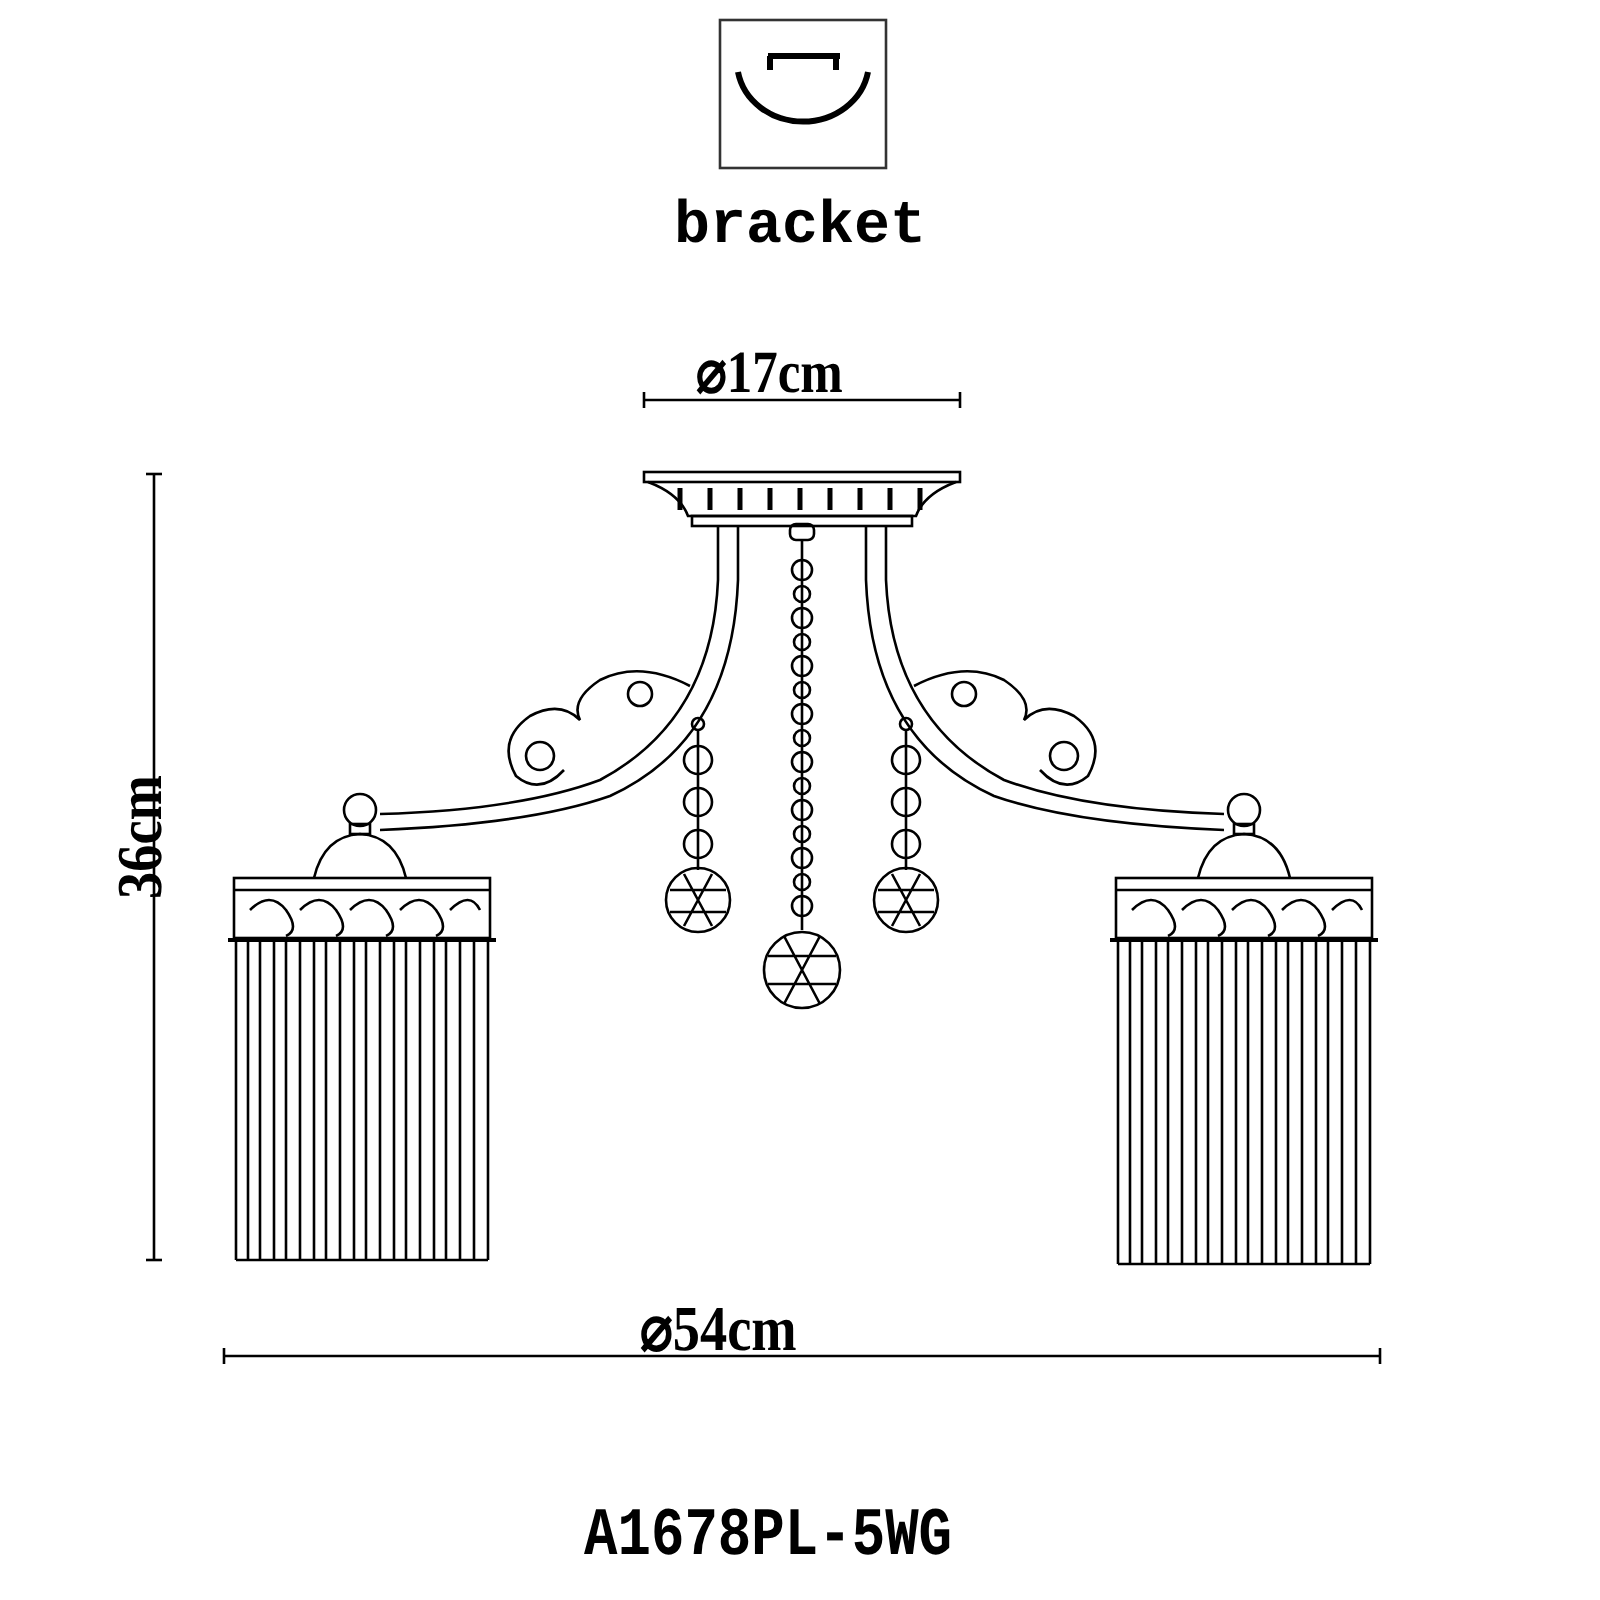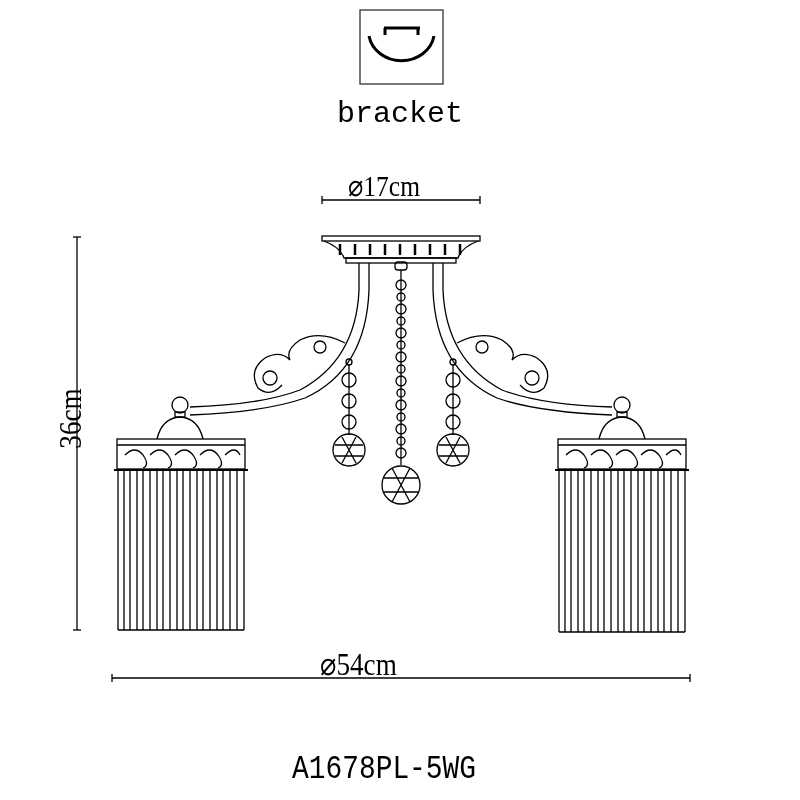--- a/index.html
+++ b/index.html
@@ -1,17 +1,17 @@
 <!DOCTYPE html>
 <html><head>
   <meta charset="utf-8">
   <style>
     html, body { margin: 0; padding: 0; background: #ffffff; }
     body { width: 800px; height: 800px; position: relative; overflow: hidden; }
-    .canvas { position: absolute; left: 0; top: 0; width: 696px; height: 800px; }
+    .canvas { position: absolute; left: 0; top: 0; width: 696px; height: 800px; font-weight: bold; }
     .lbl { position: absolute; font-family: "DejaVu Serif", "Liberation Serif", serif; color: #000; white-space: nowrap; }
     .bracket-label { left: 337px; top: 97px; font-size: 30px; font-family: "Liberation Mono", "DejaVu Sans Mono", monospace; letter-spacing: 0px; }
     .dim-top { left: 348px; top: 168px; font-size: 30px; font-family: "Liberation Serif", serif; transform: scaleX(0.85); transform-origin: left; }
     .dim-bottom { left: 320px; top: 645px; font-size: 32px; font-family: "Liberation Serif", serif; transform: scaleX(0.85); transform-origin: left; }
     .dim-height { left: 20px; top: 400px; font-size: 32px; font-family: "Liberation Serif", serif; transform: rotate(-90deg) scaleX(0.85); transform-origin: center; width: 100px; text-align: center; }
     .model { left: 292px; top: 750px; font-size: 34px; font-family: "Liberation Mono", "DejaVu Sans Mono", monospace; transform: scaleX(0.82); transform-origin: left; }
     svg { position: absolute; left: 0; top: 0; }
   </style>
 </head>
 <body>

